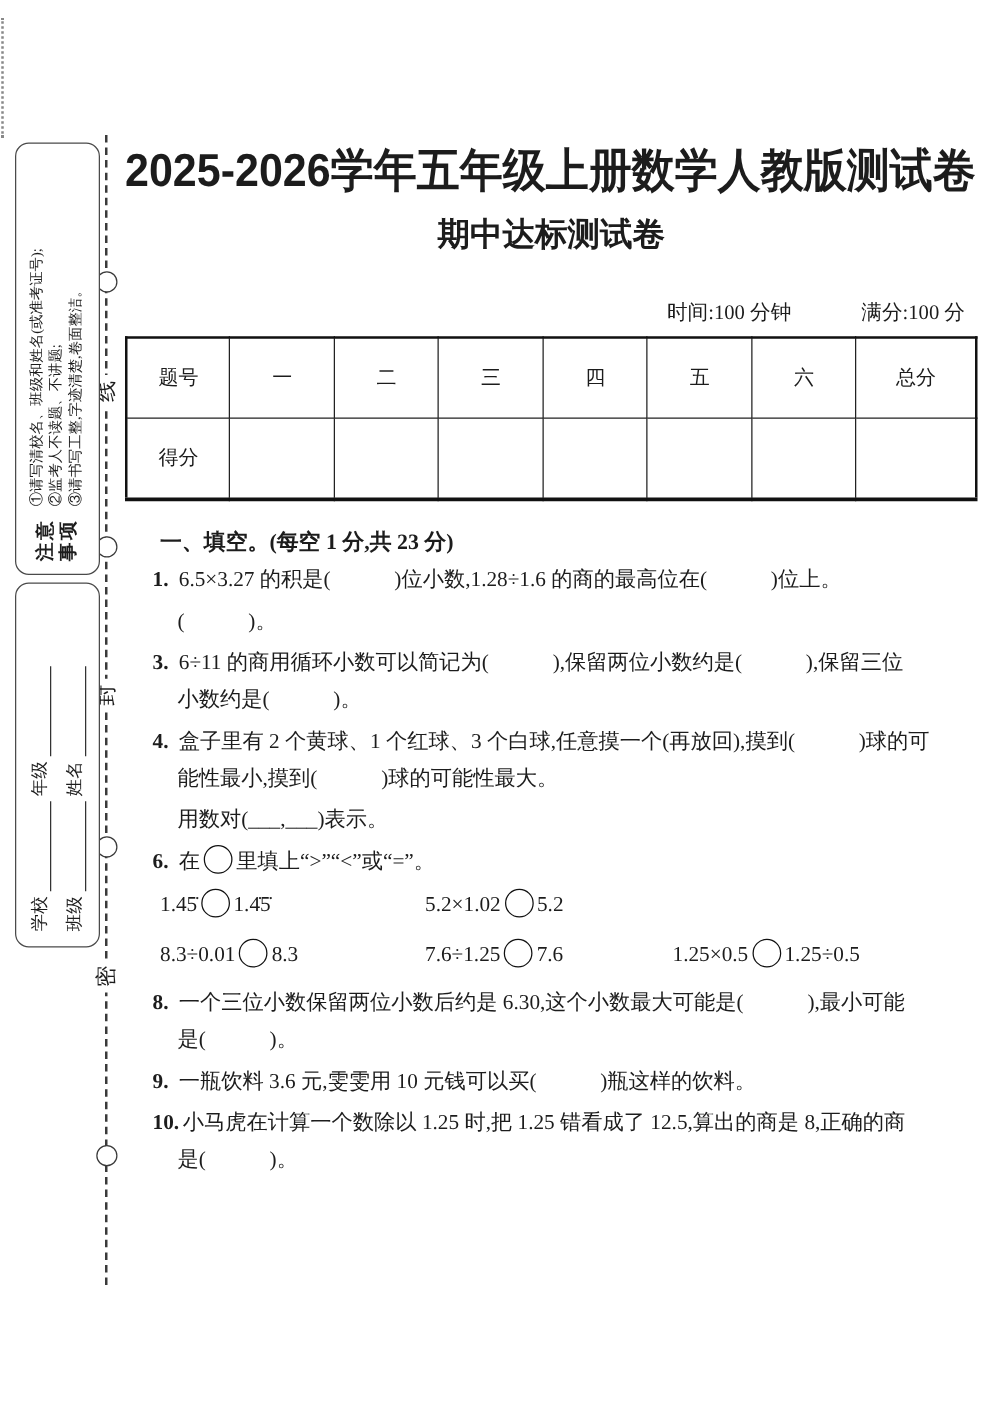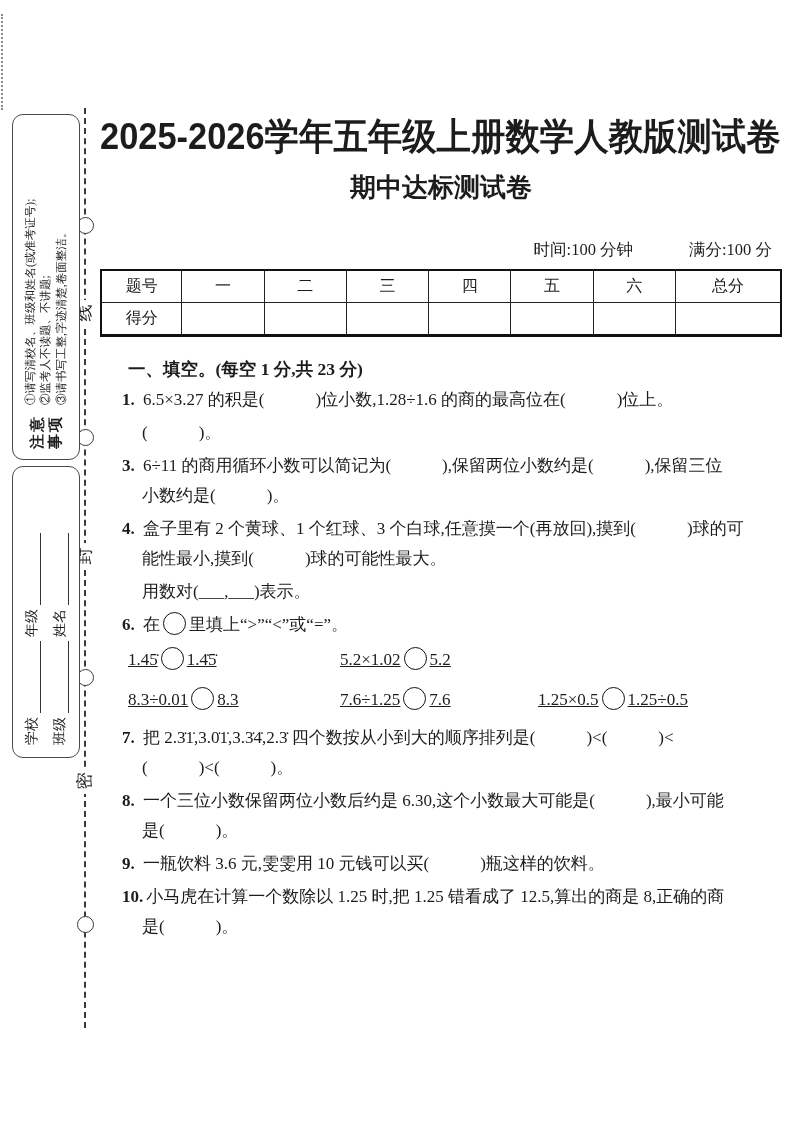--- a/index.html
+++ b/index.html
@@ -37,40 +37,40 @@
   .main{position:absolute;left:100px;top:16px;width:682px;}
   .title{margin:100px 0 0 0;font-family:"Liberation Sans","DejaVu Sans",sans-serif;
     font-weight:bold;font-size:37px;line-height:42px;white-space:nowrap;letter-spacing:0;
     transform:scaleX(.93);transform-origin:left center;}
   .subtitle{margin-top:12px;text-align:center;font-family:"Liberation Sans","DejaVu Sans",sans-serif;
     font-weight:bold;font-size:26px;}
   .meta{margin-top:34px;display:flex;justify-content:flex-end;gap:56px;
     padding-right:10px;font-size:16.5px;}
 
   table.score{border-collapse:collapse;margin-top:8px;table-layout:fixed;}
-  table.score td{border:1.6px solid #222;height:31px;text-align:center;font-size:16px;padding:0;}
+  table.score td{border:1.6px solid #222;height:31px;text-align:center;font-size:16px;padding:16px;}
   table.score{border:2px solid #111;border-bottom-width:3px;}
 
   .sec-heading{margin-top:20px;font-weight:bold;font-size:17.5px;margin-left:28px;}
   .questions{margin-top:4px;padding-left:22px;font-size:17px;}
   .qline{line-height:30px;}
   .qline.tall{line-height:46px;}
   .qcont{line-height:30px;padding-left:20px;}
   .qnum{font-weight:bold;display:inline-block;min-width:18px;margin-right:3px;}
   .question{margin-bottom:3px;}
 
   .frac{display:inline-block;vertical-align:-12px;text-align:center;font-size:13.5px;
     line-height:1.15;margin:0 3px;}
   .frac .fn{display:block;border-bottom:1.2px solid #111;padding:0 3px;}
   .frac .fd{display:block;padding:0 3px;}
 
   .cir{display:inline-block;width:21px;height:21px;border:1.6px solid #111;border-radius:50%;
     vertical-align:-5px;margin:0 3px;background:#fff;}
   .exprow{display:flex;line-height:40px;padding-left:6px;}
-  .exprow .cell{flex:0 0 212px;text-decoration:underline;}
+  .exprow .cell{flex:0 0 212px;}
   .exprow .cell:nth-child(2){flex:0 0 198px;}
   .exprow .cell:nth-child(3){flex:1 1 auto;}
 </style>
 </head>
 <body>
 
 <div class="page">
 
   <div class="edge-dots"></div>
   <div class="seal-line"></div>
@@ -170,24 +170,20 @@
             <span class="cell">1.45̇<span class="cir"></span>1.4̇5̇</span>
             <span class="cell">5.2×1.02<span class="cir"></span>5.2</span>
           </div>
           <div class="exprow">
             <span class="cell">8.3÷0.01<span class="cir"></span>8.3</span>
             <span class="cell">7.6÷1.25<span class="cir"></span>7.6</span>
             <span class="cell">1.25×0.5<span class="cir"></span>1.25÷0.5</span>
           </div>
         </div>
         <div class="question">
-          <div class="qline"><span class="qnum">7.</span>把 2.3̇1̇,3.0̇1̇,3.3̇4̇,2.3̇ 四个数按从小到大的顺序排列是(　　　)&lt;(　　　)&lt;</div>
-          <div class="qcont">(　　　)&lt;(　　　)。</div>
-        </div>
-        <div class="question">
           <div class="qline"><span class="qnum">8.</span>一个三位小数保留两位小数后约是 6.30,这个小数最大可能是(　　　),最小可能</div>
           <div class="qcont">是(　　　)。</div>
         </div>
         <div class="question">
           <div class="qline"><span class="qnum">9.</span>一瓶饮料 3.6 元,雯雯用 10 元钱可以买(　　　)瓶这样的饮料。</div>
         </div>
         <div class="question">
           <div class="qline"><span class="qnum">10.</span>小马虎在计算一个数除以 1.25 时,把 1.25 错看成了 12.5,算出的商是 8,正确的商</div>
           <div class="qcont">是(　　　)。</div>
         </div>

